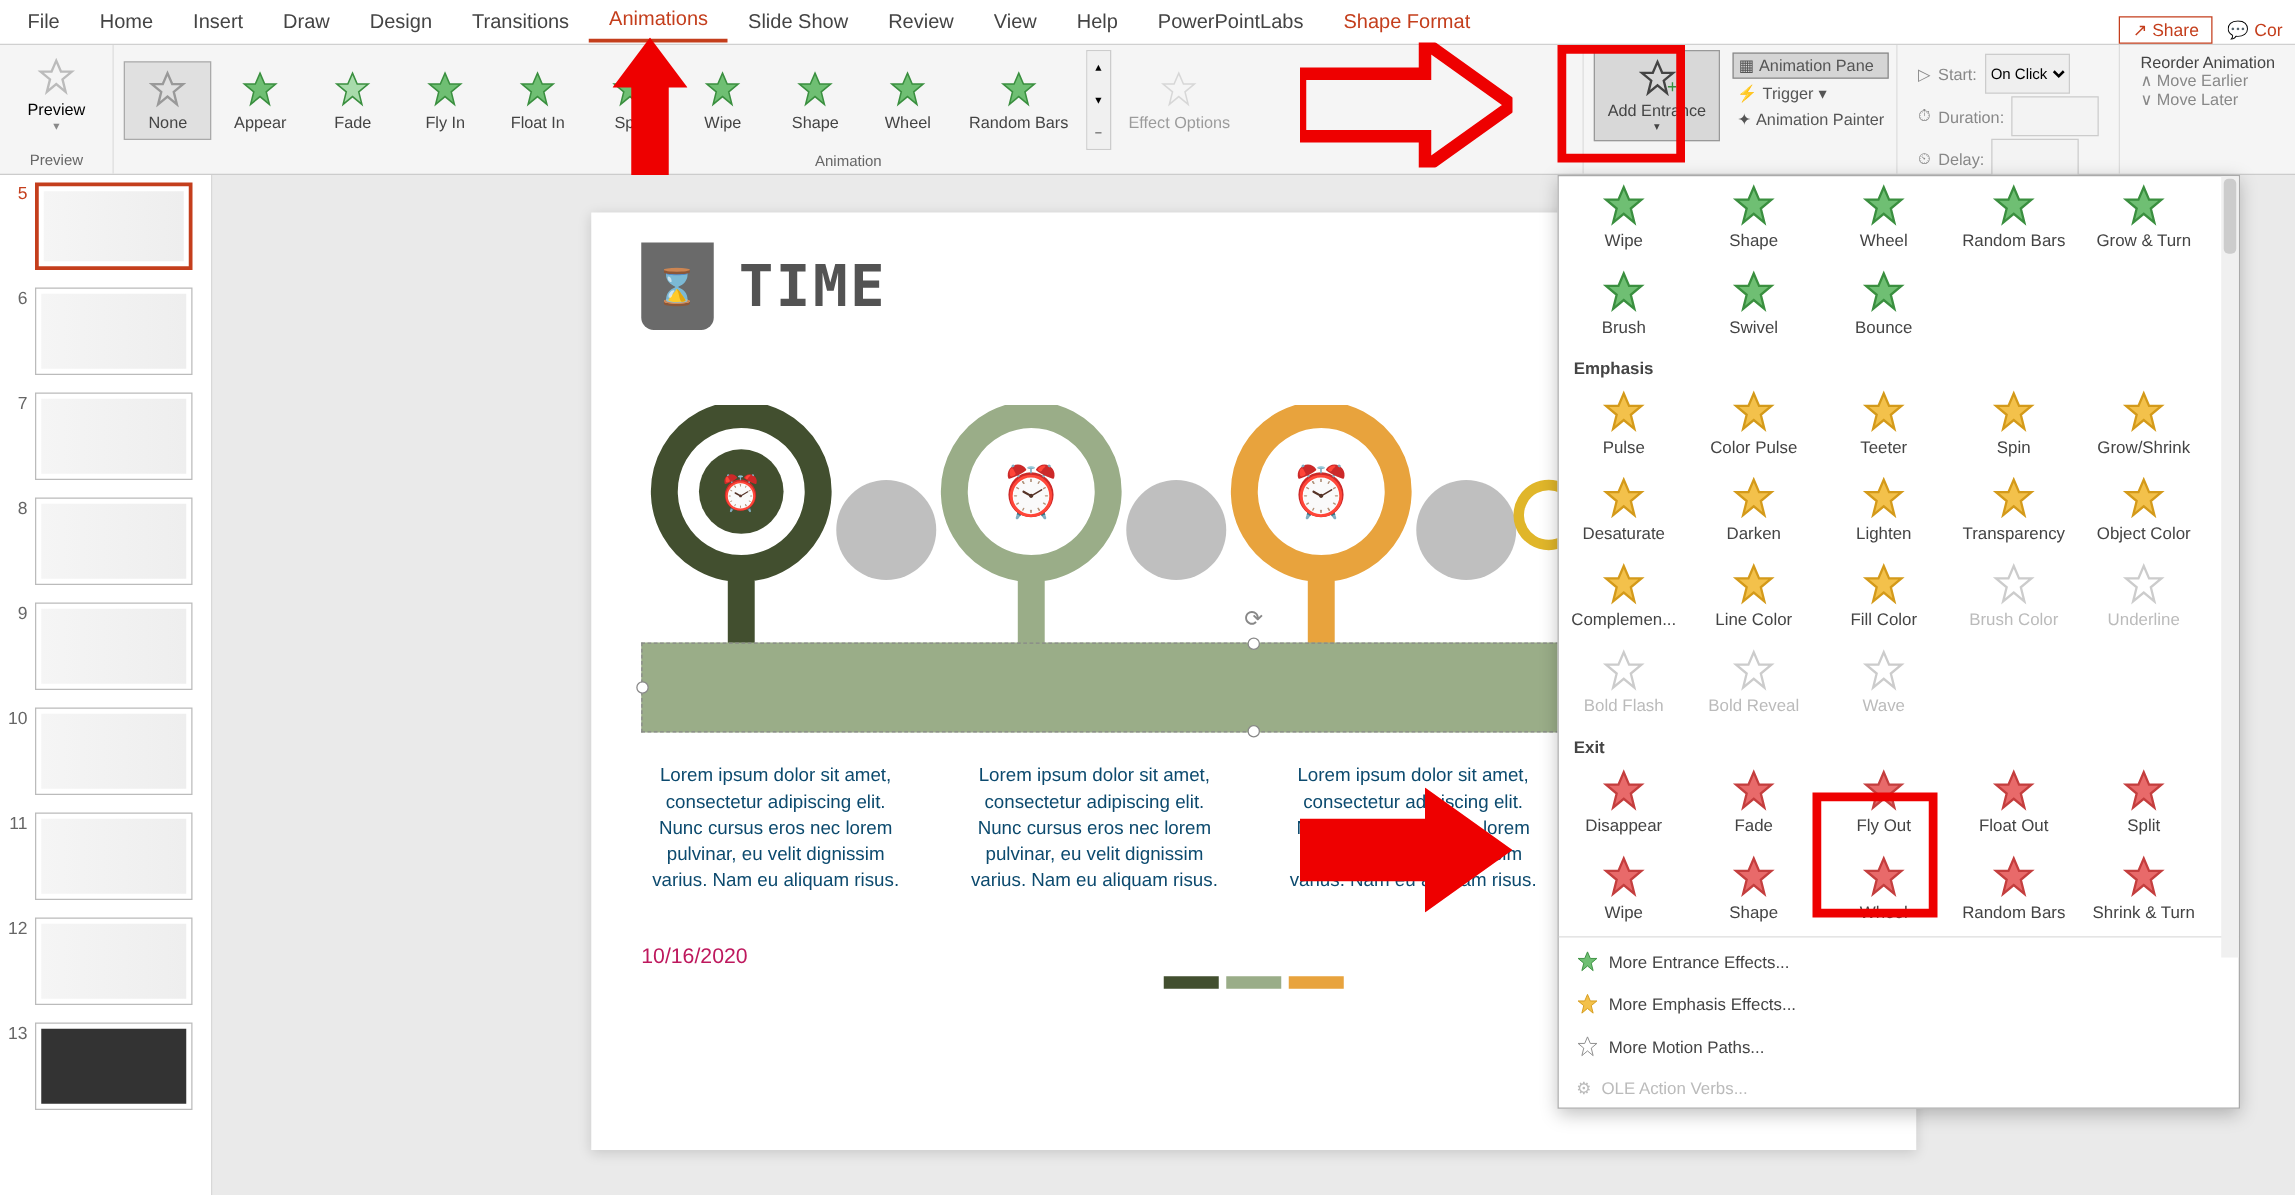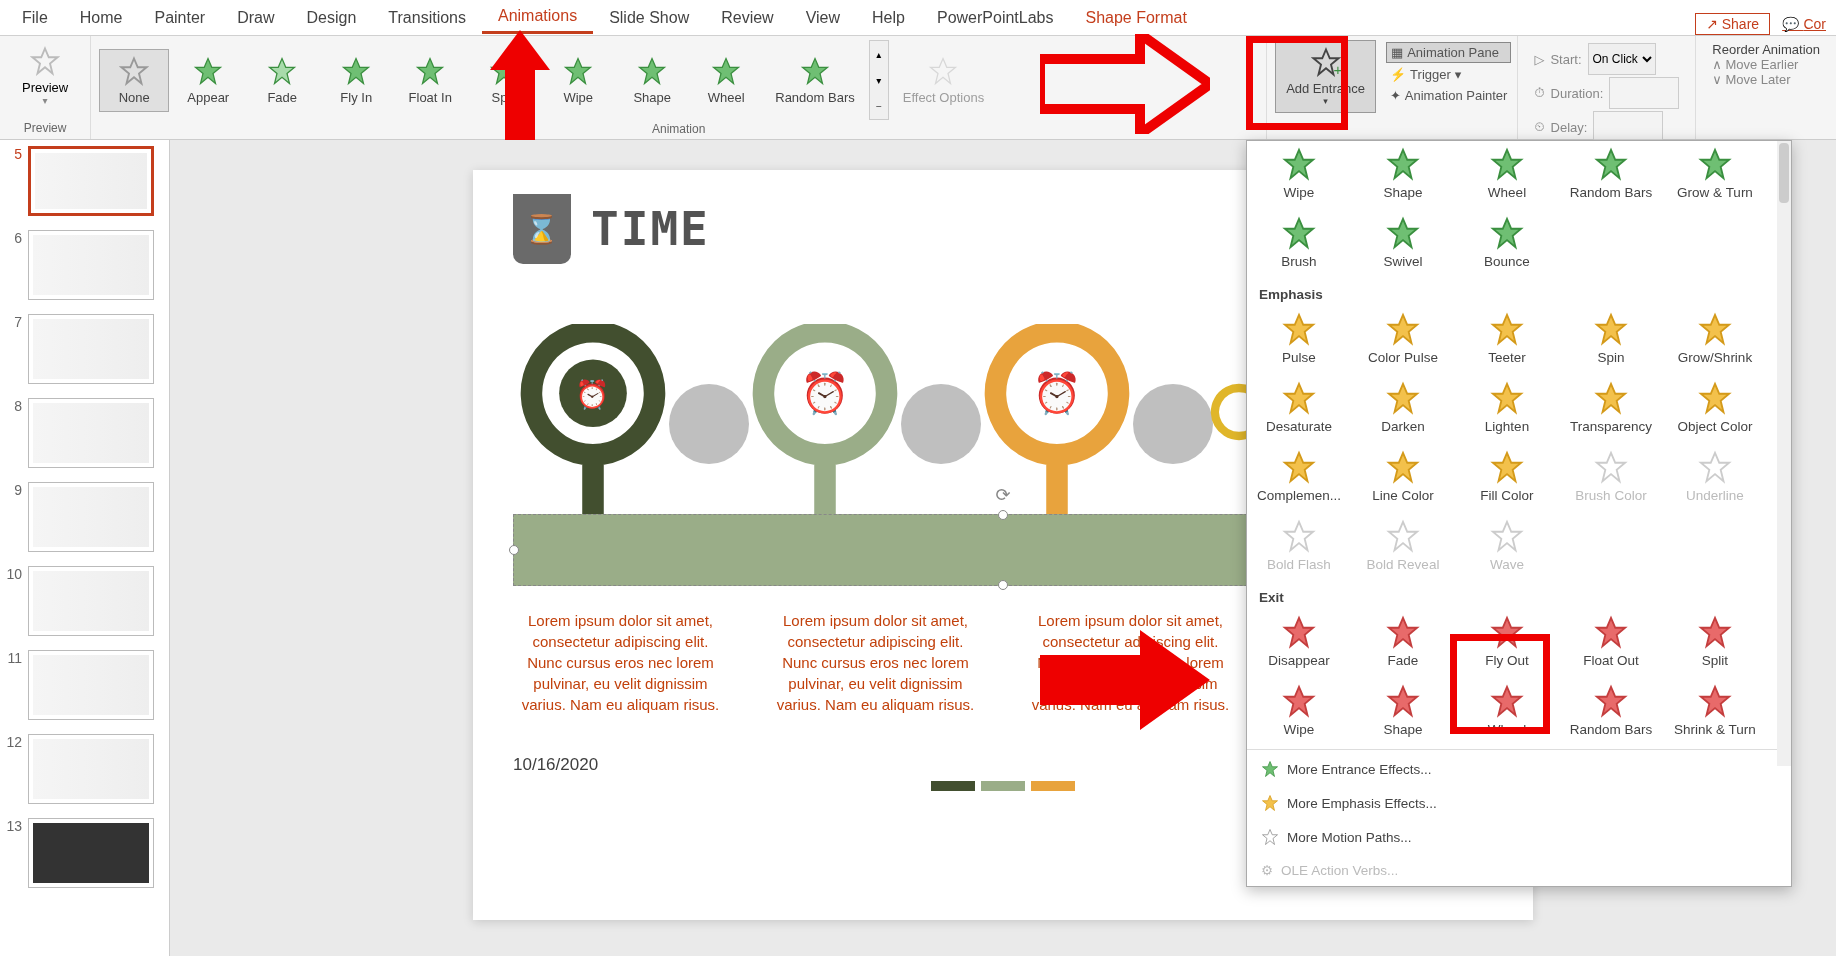--- a/index.html
+++ b/index.html
@@ -5,21 +5,21 @@
 * { margin: 0; padding: 0; box-sizing: border-box; font-family: "Segoe UI", sans-serif; }
 body { background: #f0f0f0; overflow: hidden; width: 1836px; height: 956px; position: relative; }
 
 
 .tabs { display: flex; background: #fff; border-bottom: 1px solid #d0d0d0; height: 36px; align-items: center; padding: 0 6px; font-size: 16px; color: #444; }
 .tab { padding: 6px 16px; cursor: pointer; }
 .tab.active { color: #c43e1c; border-bottom: 3px solid #c43e1c; }
 .tab.shape-format { color: #c43e1c; }
 .tabs-right { margin-left: auto; display: flex; gap: 8px; align-items: center; margin-top: 12px; }
 .share-btn { border: 1px solid #c43e1c; color: #c43e1c; padding: 2px 10px; font-size: 14px; }
-.con-btn { color: #c43e1c; font-size: 14px; padding: 2px 4px; text-decoration: underline; }
+.con-btn { color: #c43e1c; font-size: 14px; padding: 2px 4px; }
 
 
 .ribbon { background: #f5f5f5; height: 104px; border-bottom: 1px solid #ccc; display: flex; }
 .ribbon-group { border-right: 1px solid #ddd; padding: 4px 8px; display: flex; flex-direction: column; }
 .ribbon-group-label { text-align: center; font-size: 12px; color: #666; margin-top: auto; padding-top: 2px; }
 .ribbon-items { display: flex; gap: 4px; align-items: flex-start; flex: 1; }
 .ribbon-item { display: flex; flex-direction: column; align-items: center; padding: 6px 10px; cursor: pointer; font-size: 13px; color: #444; min-width: 70px; }
 .ribbon-item.selected { background: #e0e0e0; border: 1px solid #aaa; }
 .star-icon { width: 30px; height: 30px; margin-bottom: 4px; }
 .preview-btn { display: flex; flex-direction: column; align-items: center; padding: 6px 14px; font-size: 13px; }
@@ -59,23 +59,23 @@
 .timeline-row { display: flex; align-items: center; margin-top: 60px; gap: 0; position: relative; }
 .pin { width: 160px; height: 200px; position: relative; display:flex; align-items:center; justify-content:center;}
 .pin svg { width: 160px; height: 200px; }
 .dot { width: 80px; height: 80px; background: #bfbfbf; border-radius: 50%; margin: 0 -4px; }
 
 .green-bar { background: #9aad88; height: 72px; margin-top: -10px; position: relative; border:1px dashed #888;}
 .handle { width:10px; height:10px; background:#fff; border:1px solid #888; border-radius:50%; position:absolute; }
 .rot-handle { position:absolute; left:50%; top:-30px; transform:translateX(-50%); font-size:18px; color:#888;}
 
 .text-cols { display: flex; gap: 40px; margin-top: 24px; }
-.text-col { flex: 1; font-size: 15px; color: #c2410c; text-align: center; line-height: 1.4; }
-
-.slide-date { margin-top: 40px; font-size: 17px; color: #404040; }
+.text-col { flex: 1; font-size: 15px; color: #0c4a6e; text-align: center; line-height: 1.4; }
+
+.slide-date { margin-top: 40px; font-size: 17px; color: #be185d; }
 .slide-footer-bars { display:flex; gap:6px; justify-content:center; margin-top:6px;}
 .fb { width:44px; height:10px;}
 
 
 .dropdown { position: absolute; top: 140px; left: 1246px; width: 546px; background: #fff; border: 1px solid #aaa; box-shadow: 0 4px 14px rgba(0,0,0,.25); z-index: 50; font-size: 13.5px; color: #444; }
 .dd-section-label { font-weight: bold; padding: 8px 12px 4px; }
 .dd-grid { display: flex; flex-wrap: wrap; }
 .dd-item { width: 104px; display: flex; flex-direction: column; align-items: center; padding: 6px 2px 10px; cursor: pointer; }
 .dd-item.disabled { color: #bbb; }
 .dd-star { width: 34px; height: 34px; margin-bottom: 4px; }
@@ -92,21 +92,21 @@
 .red-arrow svg { display:block; }
 
 
 </style>
 </head>
 <body>
 
 <div class="tabs">
   <div class="tab">File</div>
   <div class="tab">Home</div>
-  <div class="tab">Painter</div>
+  <div class="tab">Insert</div>
   <div class="tab">Draw</div>
   <div class="tab">Design</div>
   <div class="tab">Transitions</div>
   <div class="tab active">Animations</div>
   <div class="tab">Slide Show</div>
   <div class="tab">Review</div>
   <div class="tab">View</div>
   <div class="tab">Help</div>
   <div class="tab">PowerPointLabs</div>
   <div class="tab shape-format">Shape Format</div>

